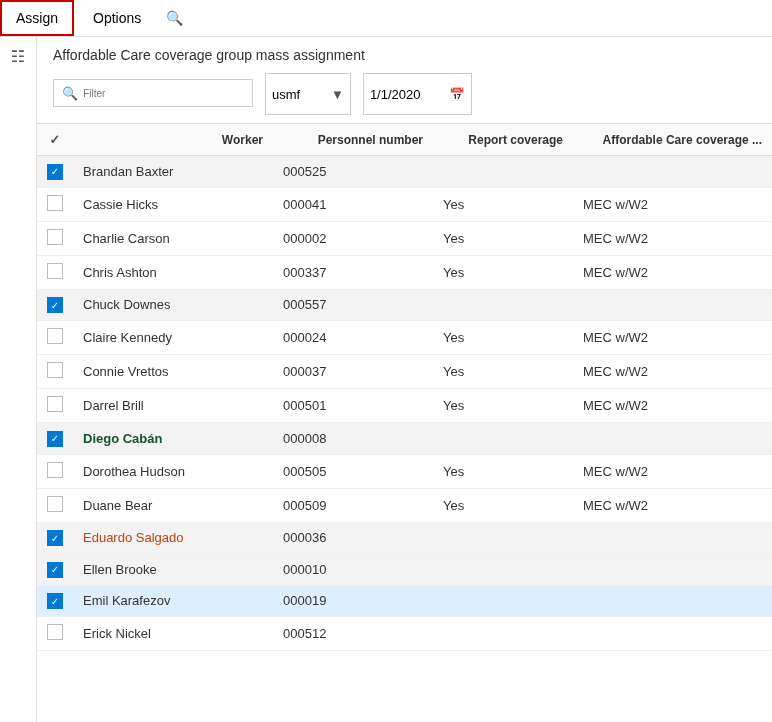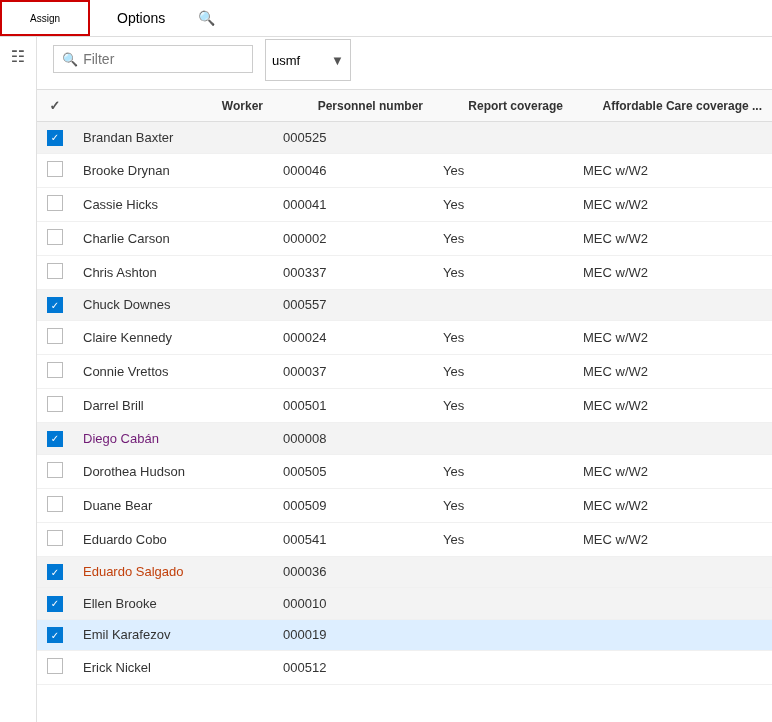--- a/index.html
+++ b/index.html
@@ -17,33 +17,33 @@
       display: flex;
       align-items: center;
       background: #fff;
       border-bottom: 1px solid #ddd;
       height: 37px;
     }
     .toolbar-assign {
       display: flex;
       align-items: center;
       justify-content: center;
-      padding: 0 28px;
+      padding: 0 14px;
       height: 100%;
       border: 2px solid #c00;
       color: #000;
-      font-size: 10px;
+      font-size: 14px;
       font-weight: 400;
       cursor: pointer;
       background: #fff;
     }
     .toolbar-options {
       display: flex;
       align-items: center;
-      padding: 0 27px;
+      padding: 0 19px;
       height: 100%;
       font-size: 14px;
       color: #000;
       cursor: pointer;
     }
     .toolbar-search-icon {
       margin-left: 6px;
       font-size: 14px;
       color: #555;
       cursor: pointer;
@@ -101,21 +101,21 @@
       align-items: center;
       border: 1px solid #ccc;
       background: #fff;
       padding: 4px 8px;
       width: 200px;
       height: 28px;
     }
     .filter-input-wrap input {
       border: none;
       outline: none;
-      font-size: 14px;
+      font-size: 10px;
       color: #888;
       width: 100%;
       background: transparent;
     }
     .filter-search-icon {
       color: #888;
       font-size: 13px;
       margin-right: 5px;
     }
 
@@ -263,36 +263,44 @@
 </div>
 
 <div class="content">
 
   <div class="sidebar">
     <div class="sidebar-filter-icon">☷</div>
   </div>
 
   <div class="main">
 
+    <div class="page-title">Affordable Care coverage group mass assignment</div>
 
     <div class="filter-bar">
 
       <div class="filter-input-wrap">
         <span class="filter-search-icon">🔍</span>
         <input type="text" placeholder="Filter" style="">
       </div>
 
       <div class="field-group">
         <span class="field-label"></span>
         <div class="field-input-wrap">
           <input type="text" style="width: 55px;" value="usmf">
           <span class="field-icon">▼</span>
         </div>
       </div>
 
+      <div class="field-group">
+        <span class="field-label"></span>
+        <div class="field-input-wrap">
+          <input type="text" style="width: 75px;" value="1/1/2020">
+          <span class="field-icon">📅</span>
+        </div>
+      </div>
     </div>
 
     <div class="table-wrap">
       <table>
         <thead>
           <tr>
             <th class="th-check">
               <span class="th-check-icon">✓</span>
             </th>
             <th>Worker</th>
@@ -304,27 +312,20 @@
         <tbody id="table-body">
         <tr class="row-checked">
               <td class="check-cell"><span class="checkbox-blue">✓</span></td>
               <td style="color: rgb(51, 51, 51);">Brandan Baxter</td>
               <td>000525</td>
               <td></td>
               <td></td>
             </tr>
             <tr>
               <td class="check-cell"><span class="checkbox-empty"></span></td>
-              <td>Brooke Drynan</td>
-              <td>000046</td>
-              <td>Yes</td>
-              <td>MEC w/W2</td>
-            </tr>
-            <tr>
-              <td class="check-cell"><span class="checkbox-empty"></span></td>
               <td>Cassie Hicks</td>
               <td>000041</td>
               <td>Yes</td>
               <td>MEC w/W2</td>
             </tr>
             <tr>
               <td class="check-cell"><span class="checkbox-empty"></span></td>
               <td>Charlie Carson</td>
               <td>000002</td>
               <td>Yes</td>
@@ -360,43 +361,36 @@
             </tr>
             <tr>
               <td class="check-cell"><span class="checkbox-empty"></span></td>
               <td>Darrel Brill</td>
               <td>000501</td>
               <td>Yes</td>
               <td>MEC w/W2</td>
             </tr>
             <tr class="row-checked">
               <td class="check-cell"><span class="checkbox-blue">✓</span></td>
-              <td style="color: #701a75;">Diego Cabán</td>
+              <td style="color: #14532d; font-weight: bold;">Diego Cabán</td>
               <td>000008</td>
               <td></td>
               <td></td>
             </tr>
             <tr>
               <td class="check-cell"><span class="checkbox-empty"></span></td>
               <td>Dorothea Hudson</td>
               <td>000505</td>
               <td>Yes</td>
               <td>MEC w/W2</td>
             </tr>
             <tr>
               <td class="check-cell"><span class="checkbox-empty"></span></td>
               <td>Duane Bear</td>
               <td>000509</td>
-              <td>Yes</td>
-              <td>MEC w/W2</td>
-            </tr>
-            <tr>
-              <td class="check-cell"><span class="checkbox-empty"></span></td>
-              <td>Eduardo Cobo</td>
-              <td>000541</td>
               <td>Yes</td>
               <td>MEC w/W2</td>
             </tr>
             <tr class="row-checked">
               <td class="check-cell"><span class="checkbox-blue">✓</span></td>
               <td style="color: #c2410c;">Eduardo Salgado</td>
               <td>000036</td>
               <td></td>
               <td></td>
             </tr>

